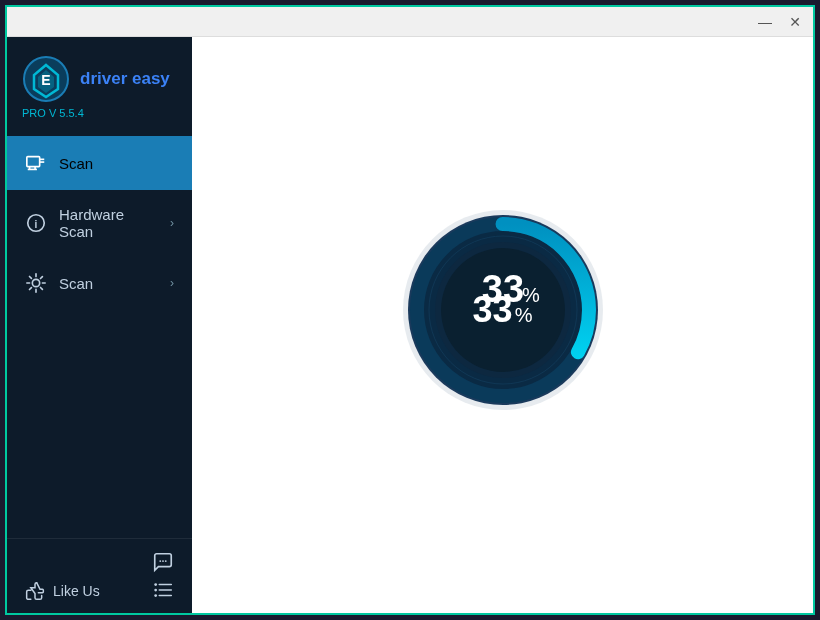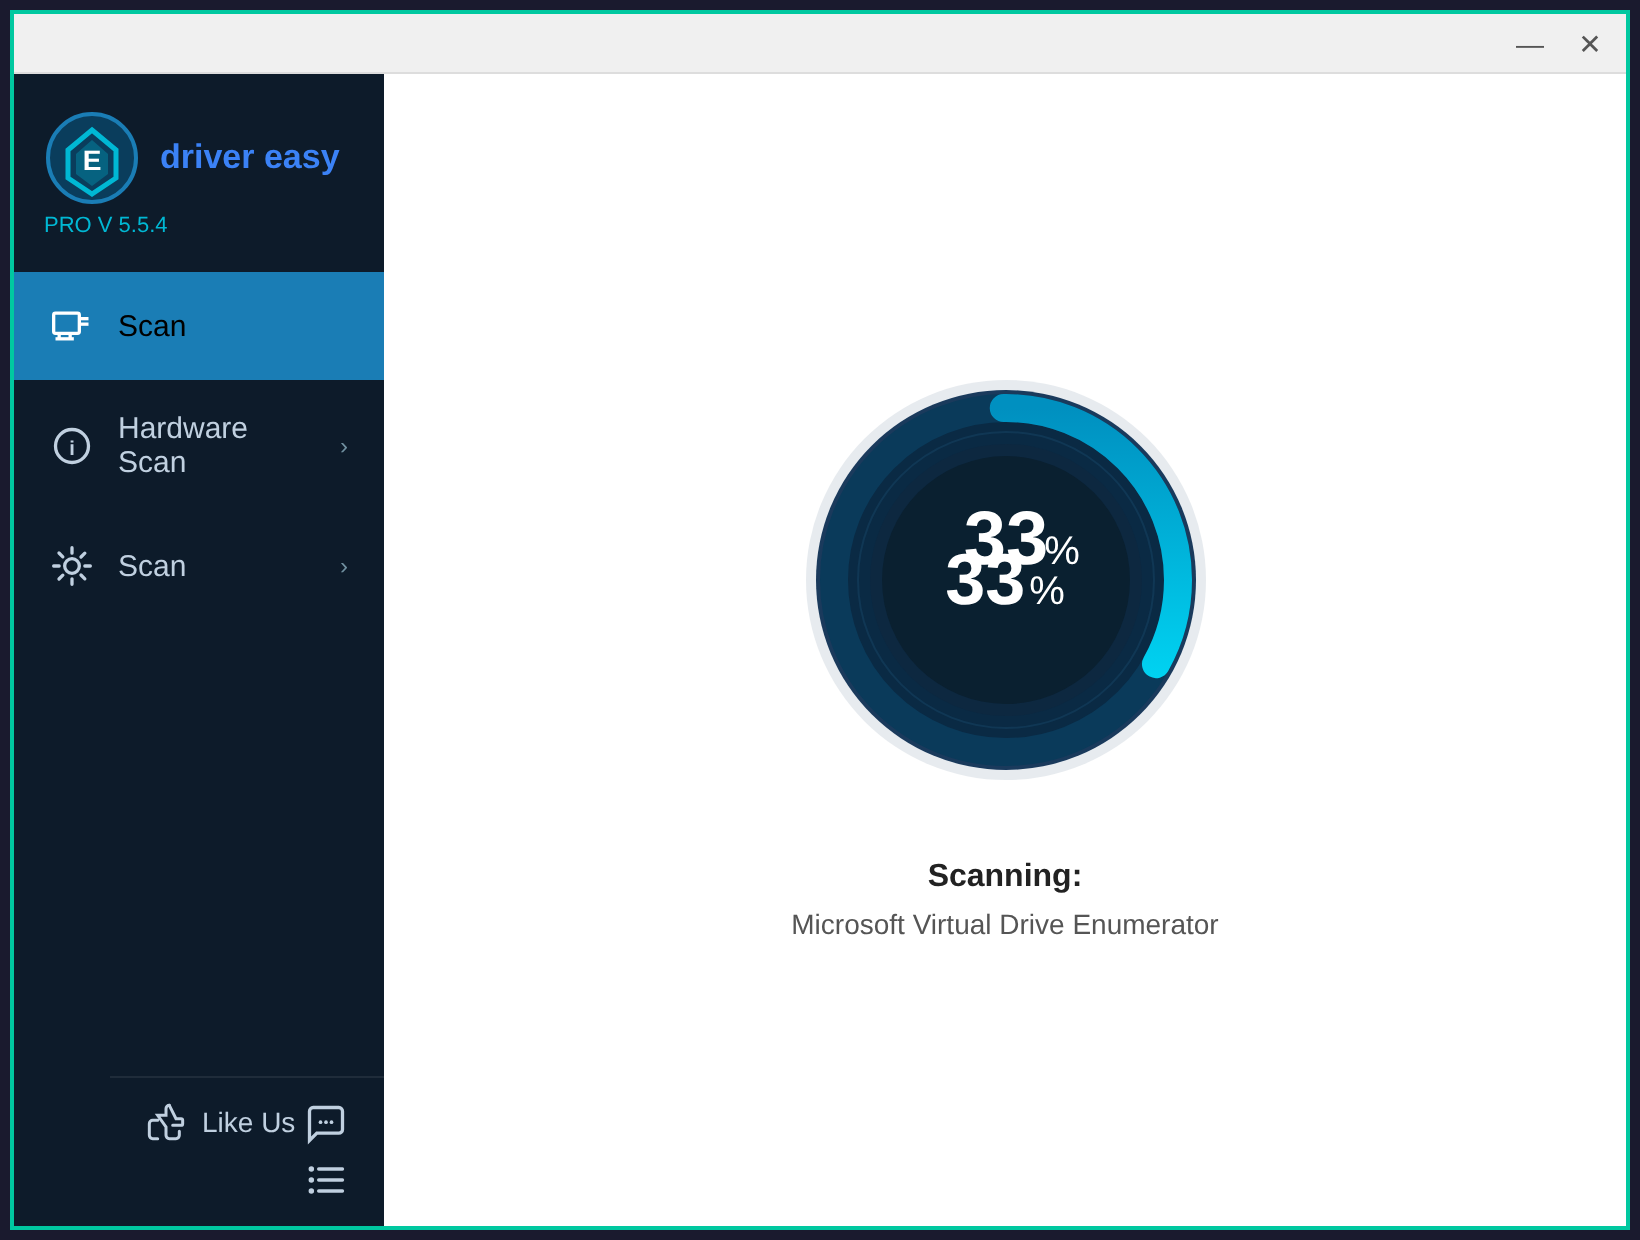--- a/index.html
+++ b/index.html
@@ -130,24 +130,23 @@
     .nav-icon {
       width: 22px;
       height: 22px;
       flex-shrink: 0;
     }
 
     .sidebar-bottom {
       padding: 12px 0 10px 0;
       border-top: 1px solid rgba(255,255,255,0.08);
       display: flex;
-      align-items: flex-start;
+      align-items: flex-end;
       justify-content: space-between;
       padding: 12px 18px;
-      margin-left: 48px;
     }
 
     .like-us {
       display: flex;
       align-items: center;
       gap: 8px;
       cursor: pointer;
       color: #c0d0e0;
       font-size: 14px;
     }
@@ -335,19 +334,15 @@
           <text x="138" y="102" text-anchor="middle" fill="#ffffff" font-size="20" transform="rotate(90 110 110)">%</text>
         </svg>
 
         
         <div class="progress-text">
           <span>33</span>
             <span class="progress-percent">%</span>
         </div>
       </div>
 
-      <div class="scan-status">
-        <div class="scan-status-label">Scanning:</div>
-        <div class="scan-status-detail">Microsoft Virtual Drive Enumerator</div>
-      </div>
     </div>
   </div>
 </div>
 
 </body></html>

